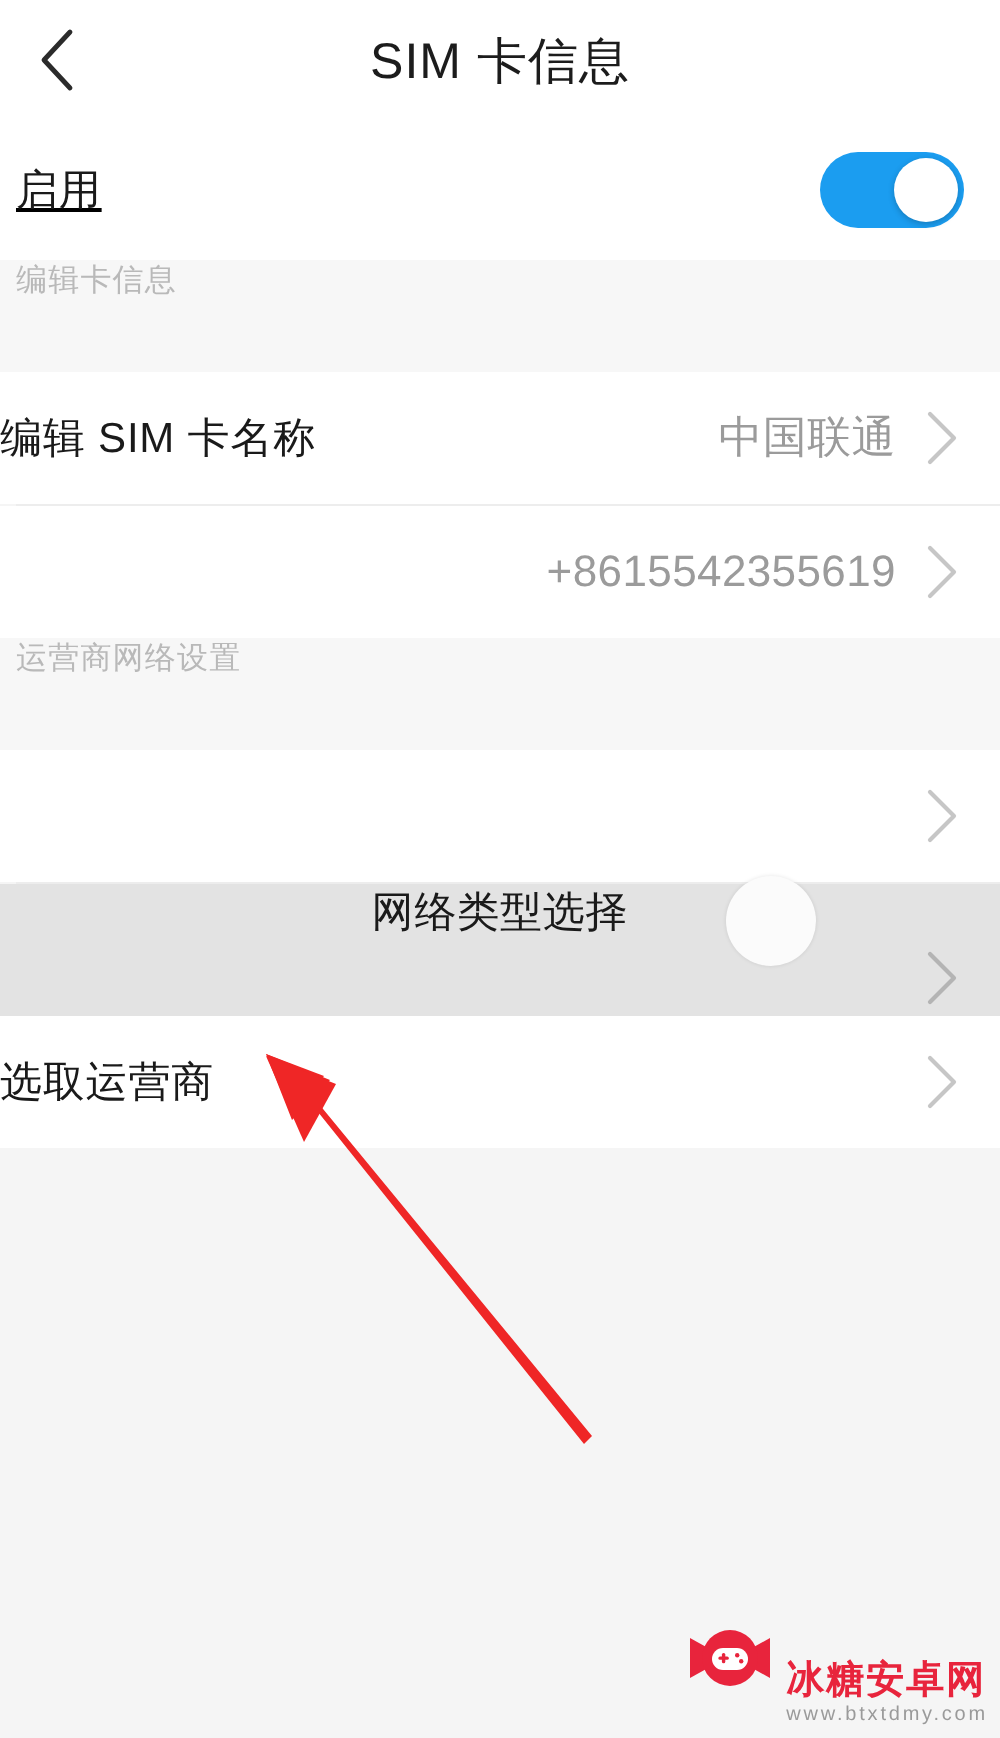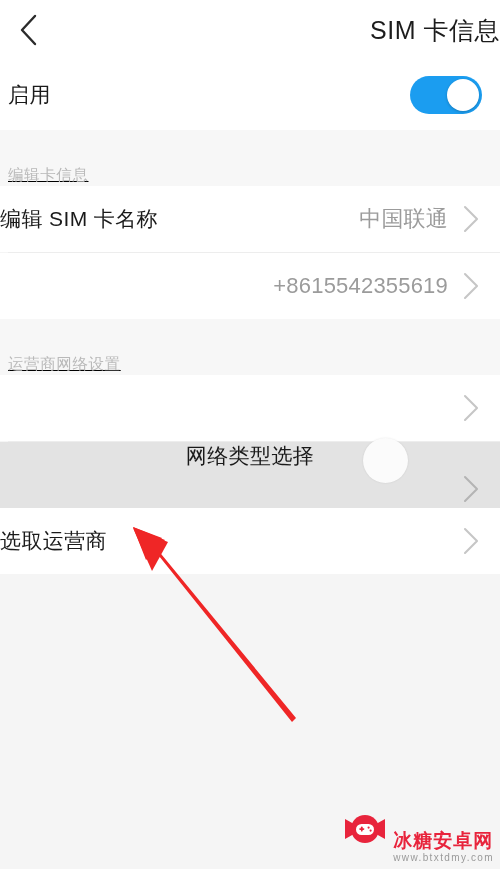--- a/index.html
+++ b/index.html
@@ -24,21 +24,21 @@
     overflow: hidden;
   }
 
   
   .header {
     position: relative;
     height: 60px;
     background: #ffffff;
     display: flex;
     align-items: center;
-    justify-content: flex-end;
+    justify-content: center;
   }
   .back-btn {
     position: absolute;
     left: 0;
     top: 0;
     width: 58px;
     height: 60px;
     display: flex;
     align-items: center;
     justify-content: center;
@@ -99,20 +99,21 @@
     margin-left: 8px;
   }
 
   
   .toggle-row {
     height: 70px;
     background: #ffffff;
     display: flex;
     align-items: center;
     padding: 0 18px 0 8px;
+    text-decoration: underline;
   }
   .toggle {
     position: relative;
     margin-left: auto;
     width: 72px;
     height: 38px;
     border-radius: 19px;
     background: #1b9df0;
     cursor: pointer;
     flex: none;
@@ -126,23 +127,22 @@
     border-radius: 50%;
     background: #ffffff;
     box-shadow: 0 1px 3px rgba(0,0,0,0.22);
   }
 
   
   .section-head {
     height: 56px;
     background: #f7f7f7;
     display: flex;
-    align-items: flex-end;
+    align-items: flex-start;
     padding-left: 8px;
-    text-decoration: underline;
   }
   .section-head span {
     font-size: 15.5px;
     color: #b9b9b9;
     letter-spacing: 0.6px;
   }
 
   
   .ripple {
     position: absolute;

